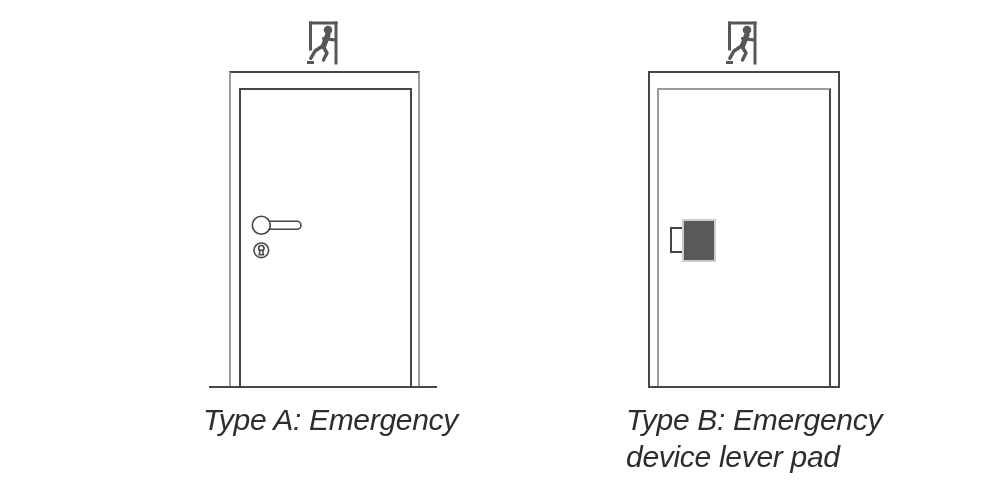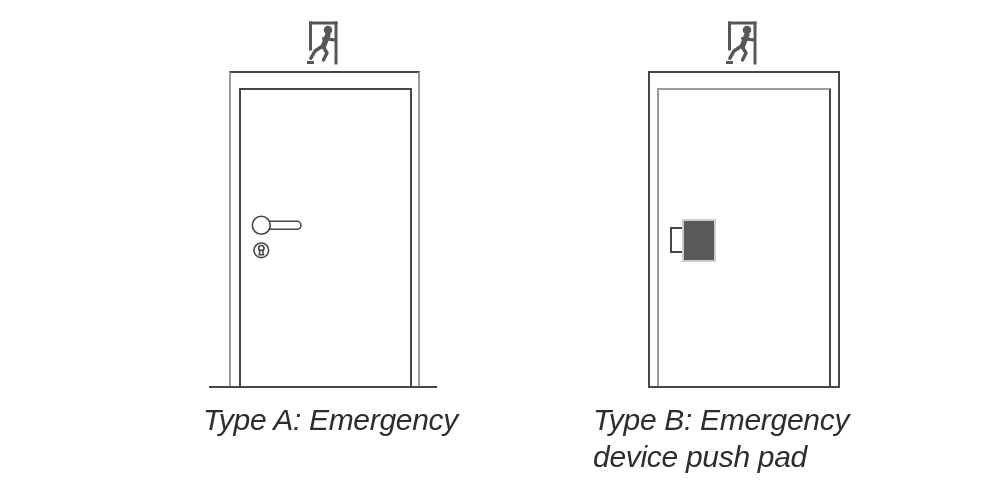--- a/index.html
+++ b/index.html
@@ -61,21 +61,21 @@
   
   .caption{
     color:var(--text);
     font-style:italic;
     font-size:30px;
     line-height:37px;
     letter-spacing:-0.3px;
     white-space:nowrap;
   }
   .caption-a{left:180px;top:401px;}
-  .caption-b{left:570px;top:401px;}
+  .caption-b{left:603px;top:401px;}
 </style>
 </head>
 <body>
 
 <div class="canvas">
 
   <div class="abs exit-icon-a">
     <svg width="40" height="46" viewBox="0 0 40 46" fill="currentColor" stroke="none">
 
       <rect x="2" y="1.5" width="28.5" height="3"></rect>
@@ -130,16 +130,16 @@
   </div>
 
   <div class="abs door-frame frame-b"></div>
   <div class="abs door-frame leaf-b"></div>
 
   <div class="abs pad-bracket"></div>
   <div class="abs push-pad"></div>
 
   <div class="abs caption caption-b">
     <div>Type B: Emergency</div>
-    <div>device push pad</div>
+    <div>device lever pad</div>
   </div>
 
 </div>
 
 </body></html>

